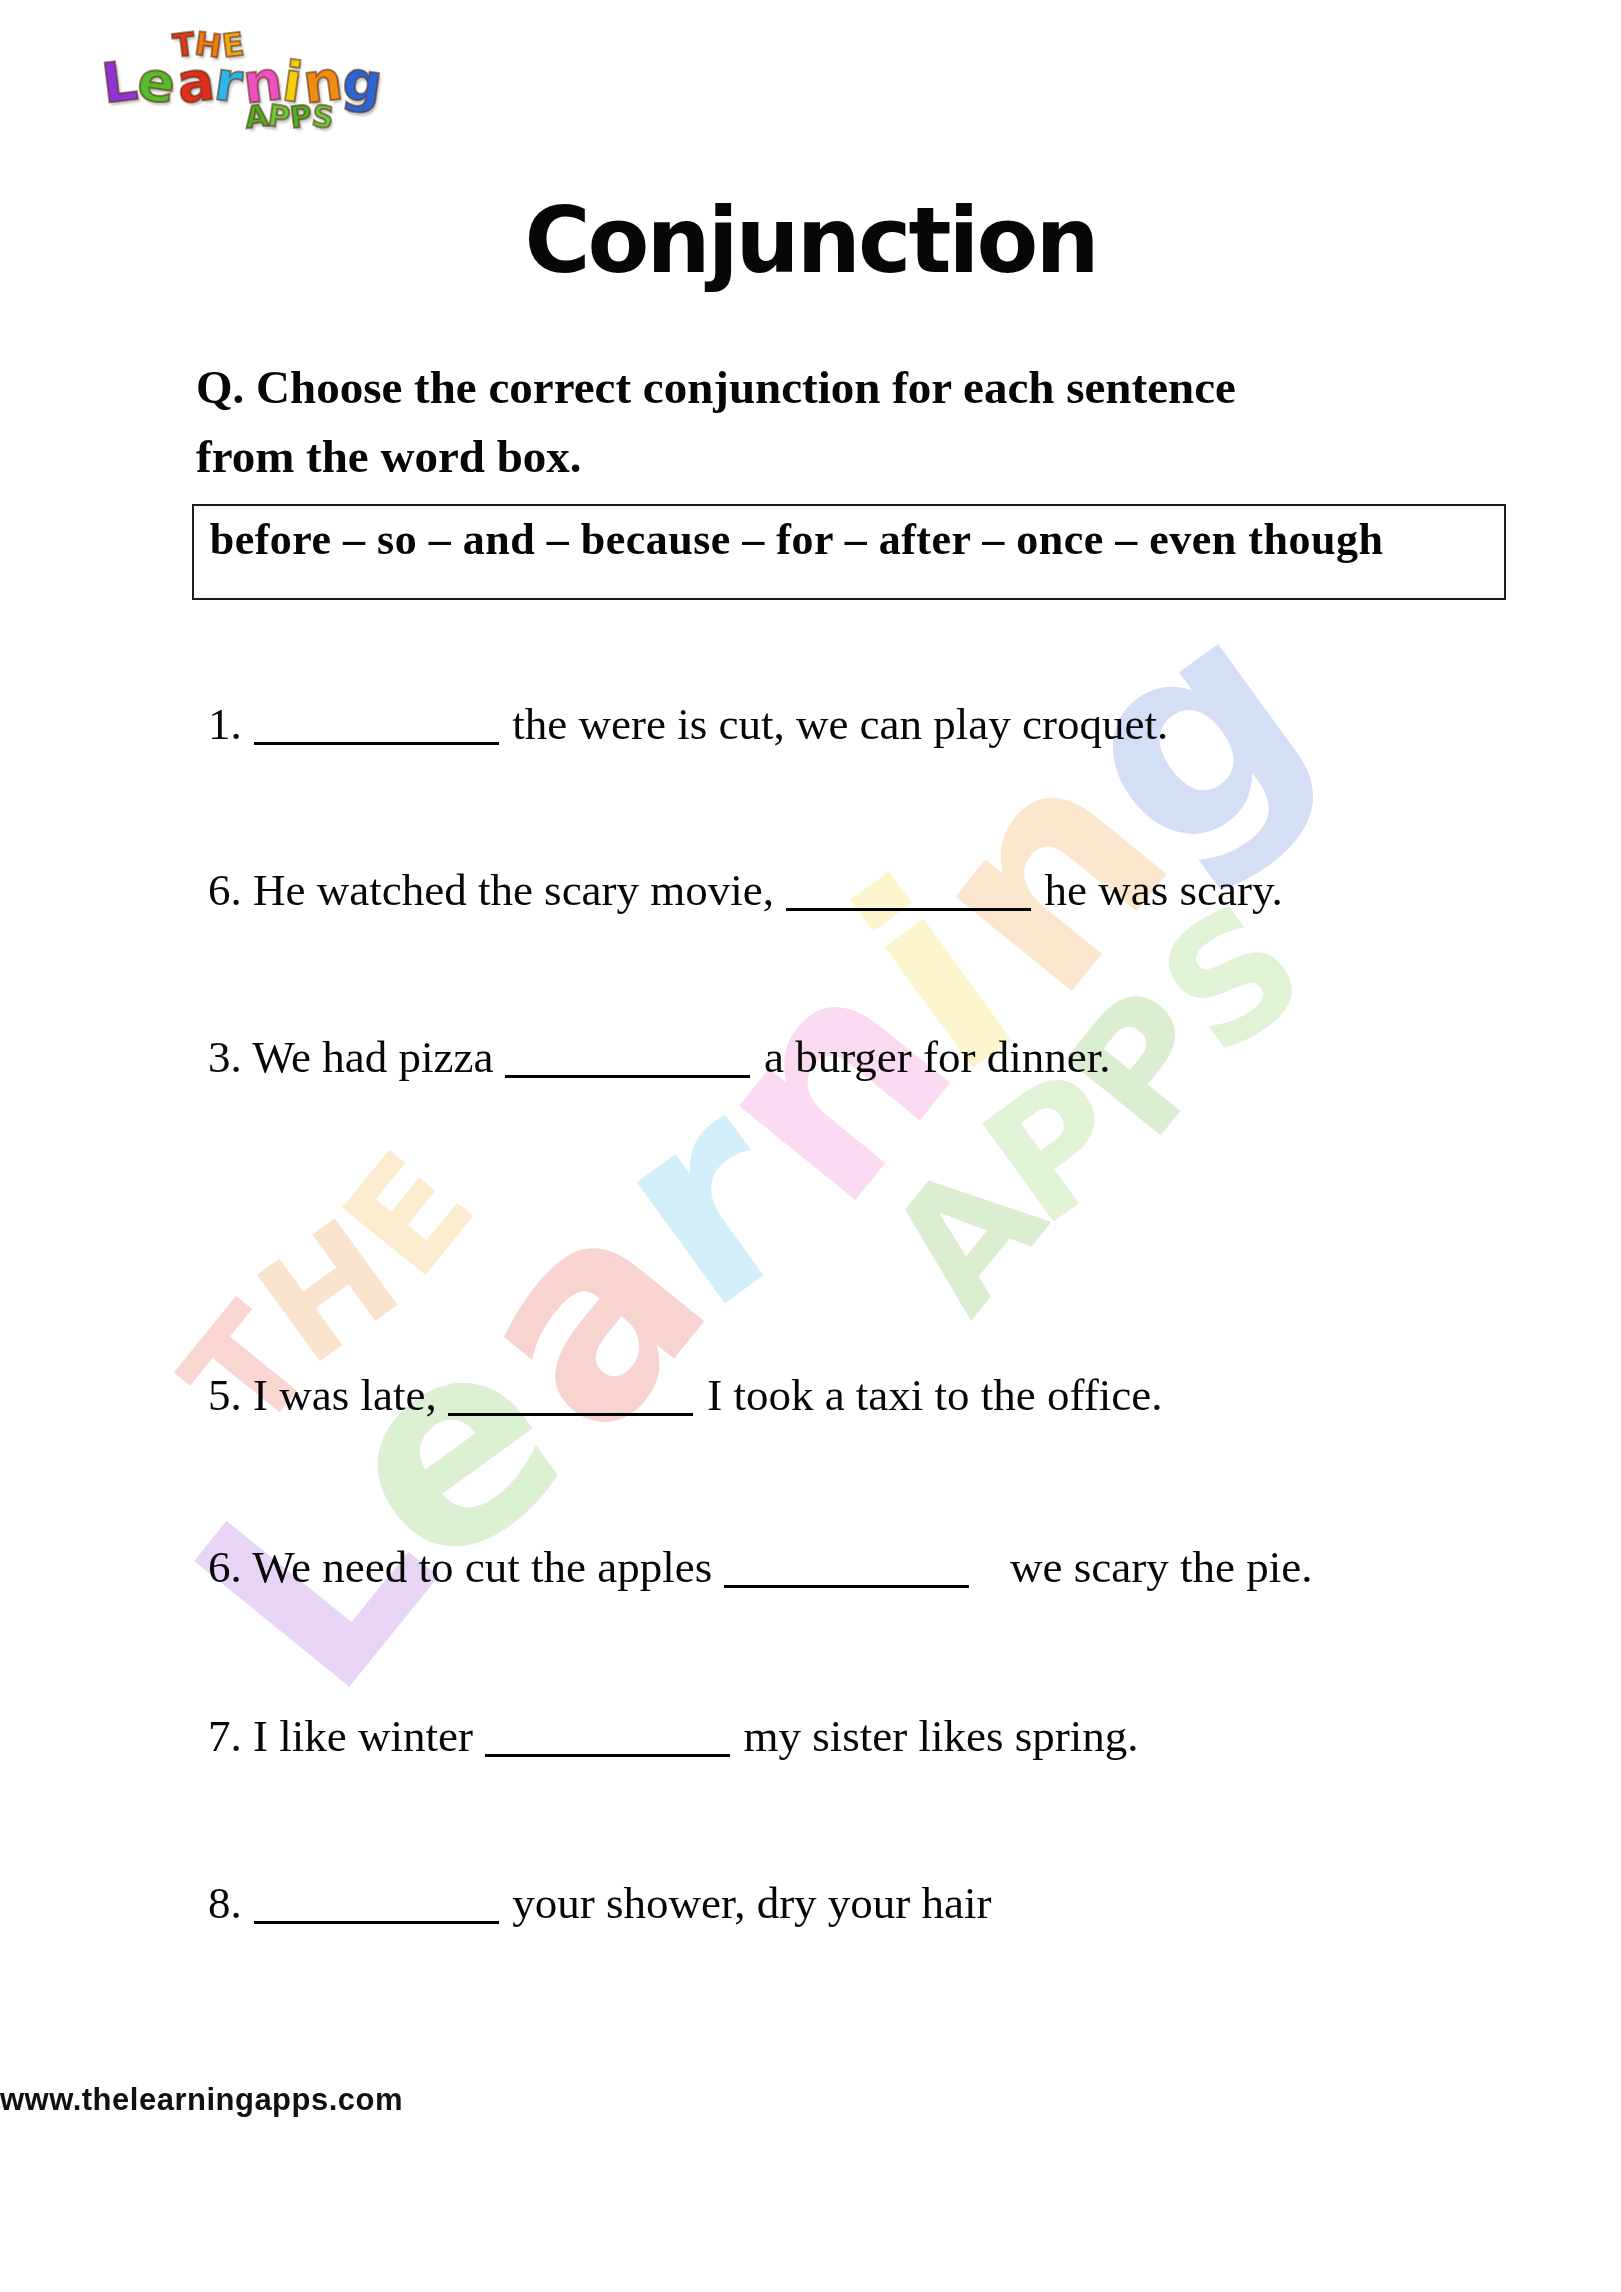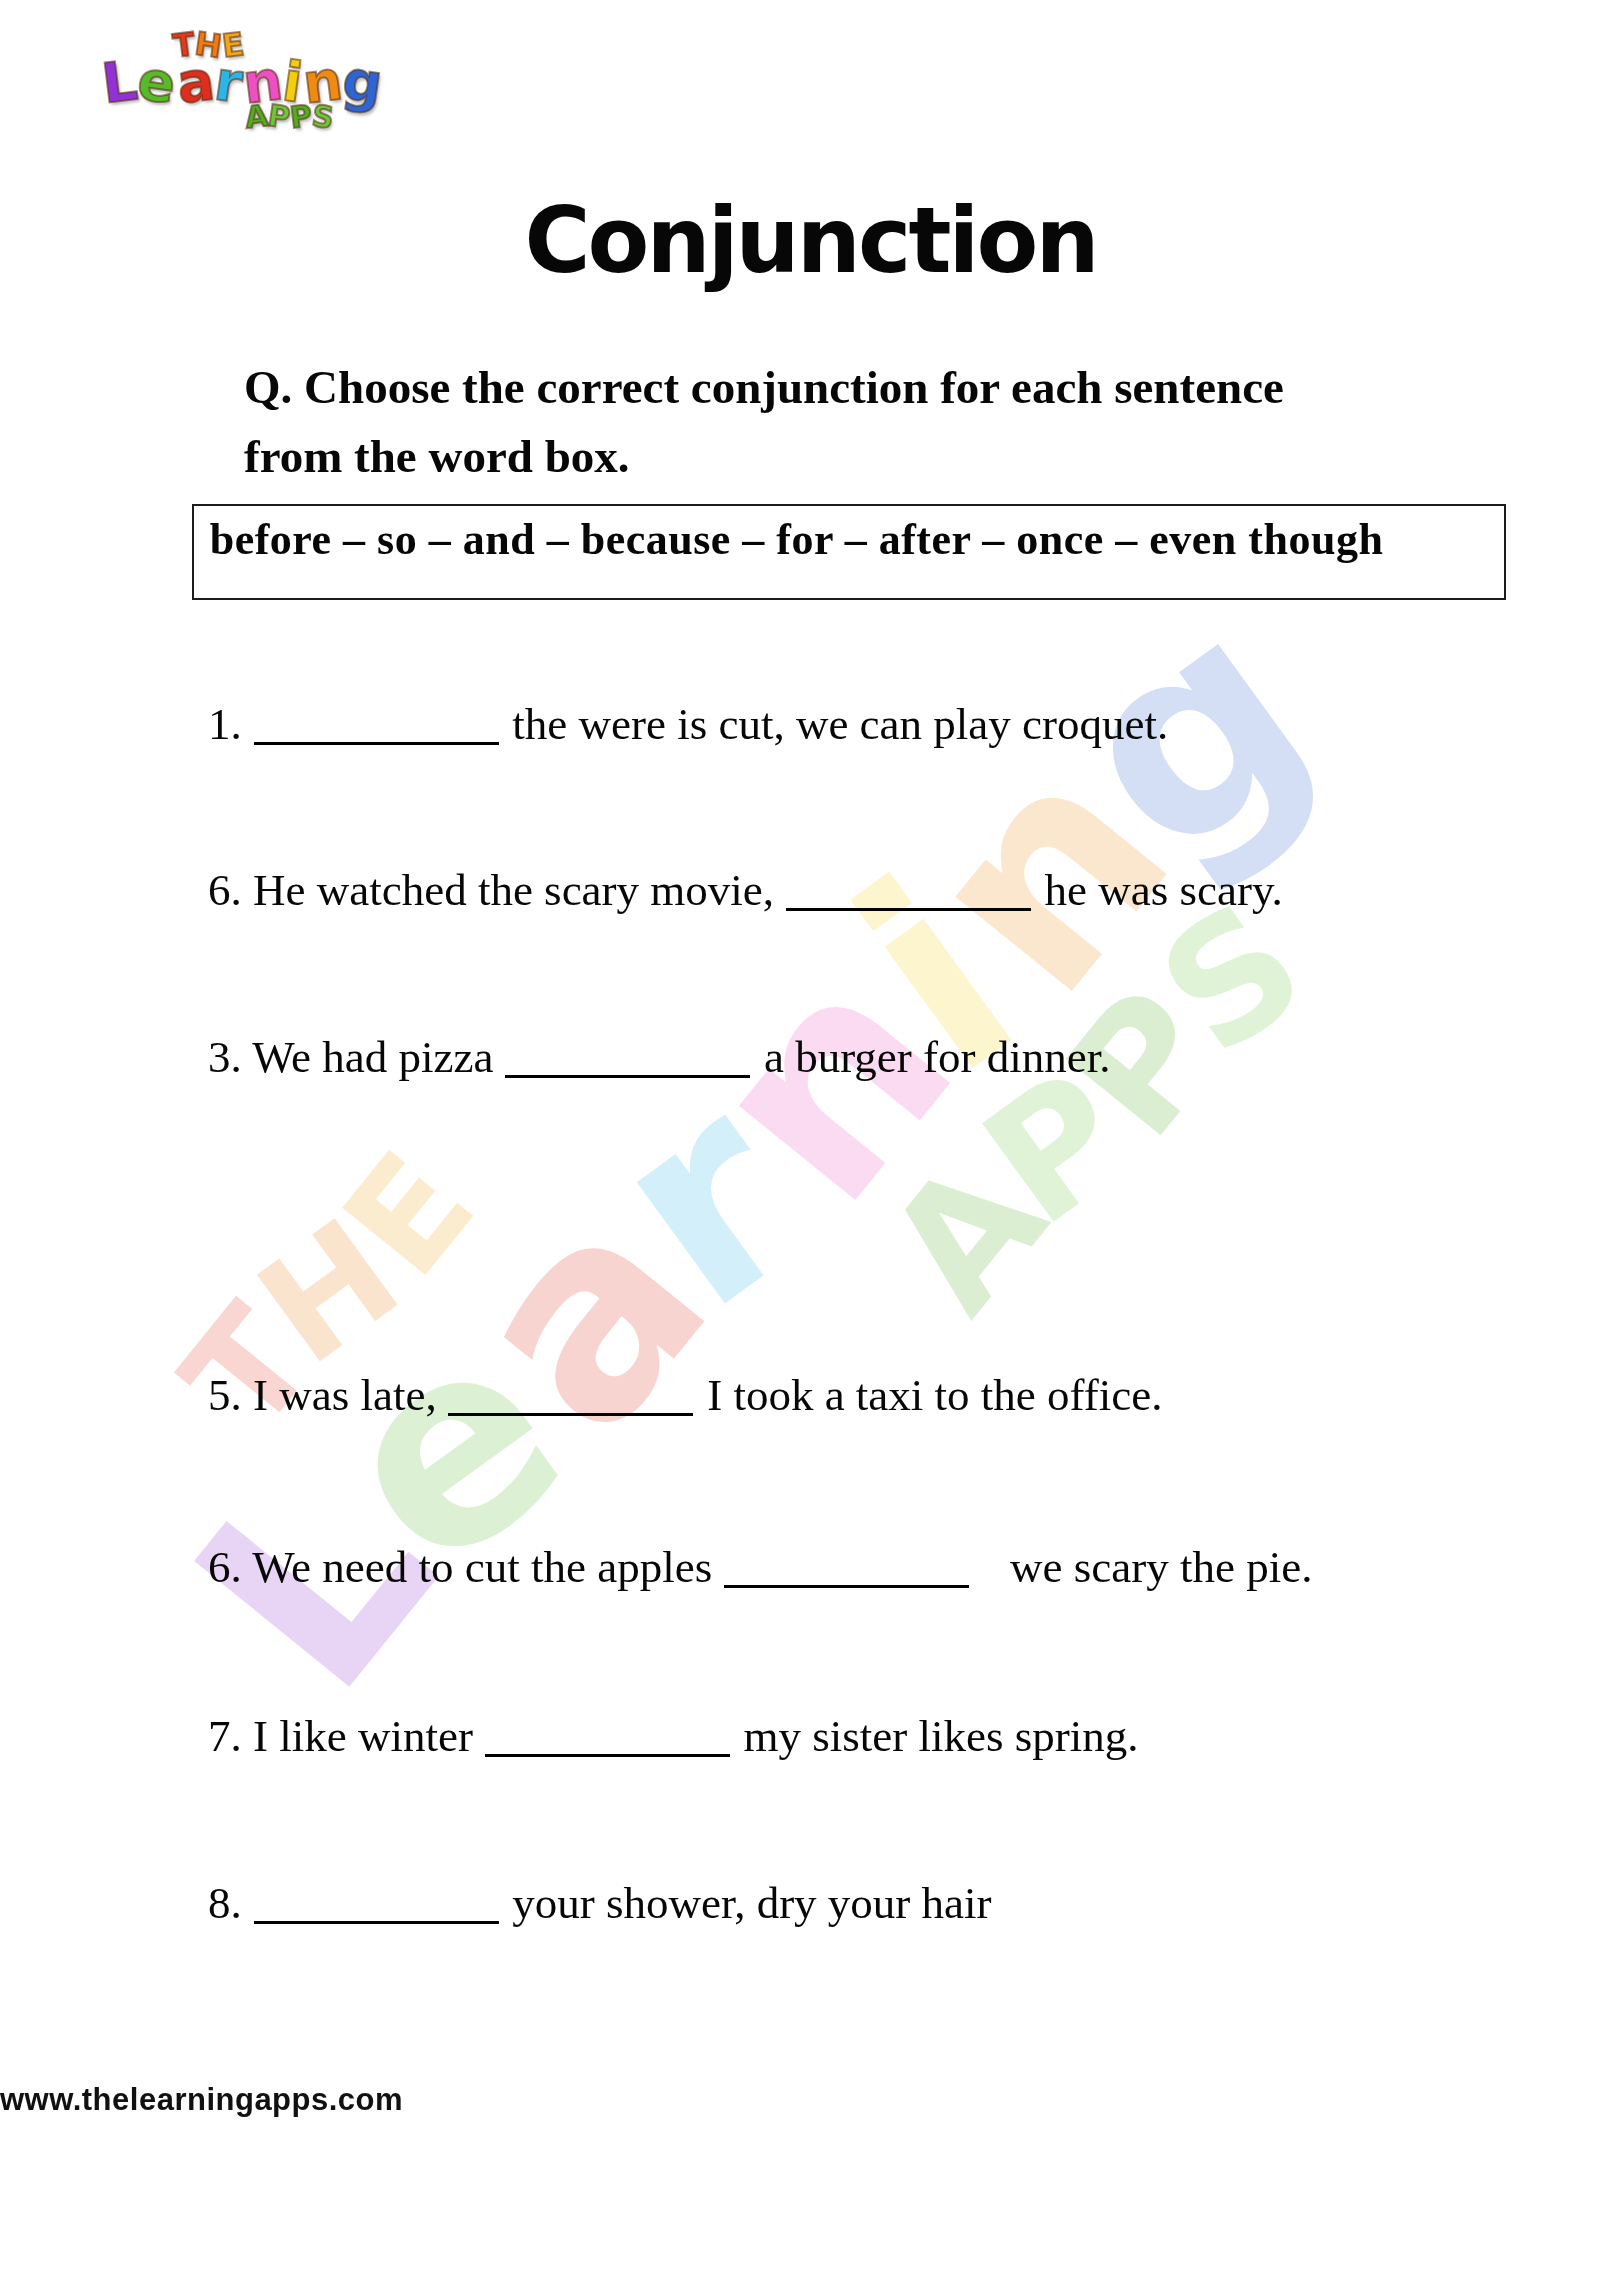--- a/index.html
+++ b/index.html
@@ -36,21 +36,21 @@
 
   
   .title{
     position:absolute;left:0;right:0;top:188px;margin:0;text-align:center;z-index:2;
     font-family:"DejaVu Sans",sans-serif;font-weight:800;font-size:90px;letter-spacing:-2.9px;color:#070707;
   }
 
   
   .question{position:absolute;left:196px;top:353px;width:1372px;z-index:2;
     font-weight:700;font-size:47px;line-height:69px;color:#070707;}
-  .q-line{display:block;margin-left:48px;}
+  .q-line{display:block;}
 
   
   .word-box{
     position:absolute;left:192px;top:504px;width:1314px;height:96px;z-index:2;
     border:2.9px solid #1c1c1c;box-sizing:border-box;padding:7.8px 0 0 15.7px;background:transparent;
   }
   .word-box-text{font-weight:700;font-size:44px;letter-spacing:0.5px;color:#070707;}
 
   
   .sentence{position:absolute;left:208px;width:1402px;font-size:45px;white-space:nowrap;z-index:2;color:#070707;}

